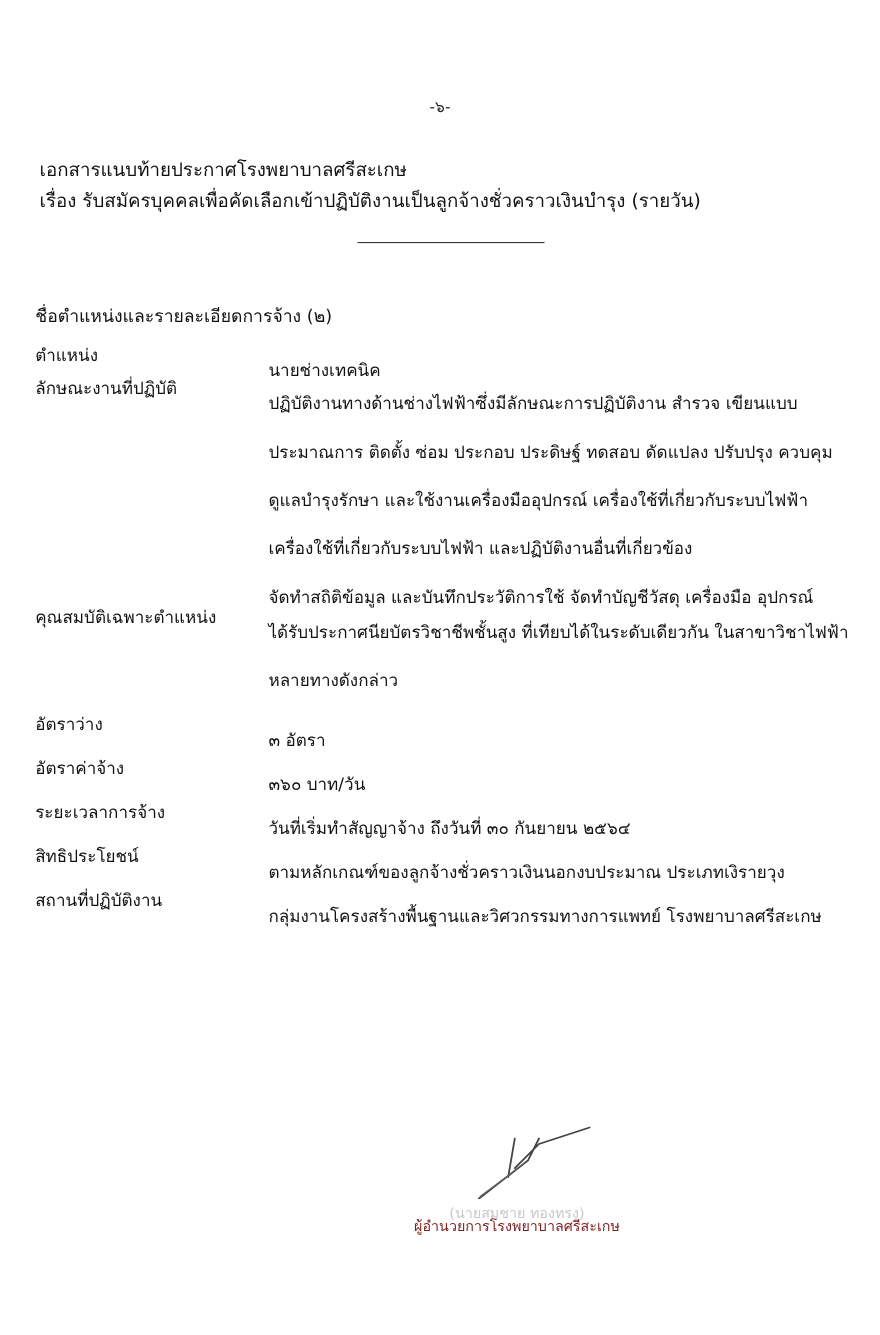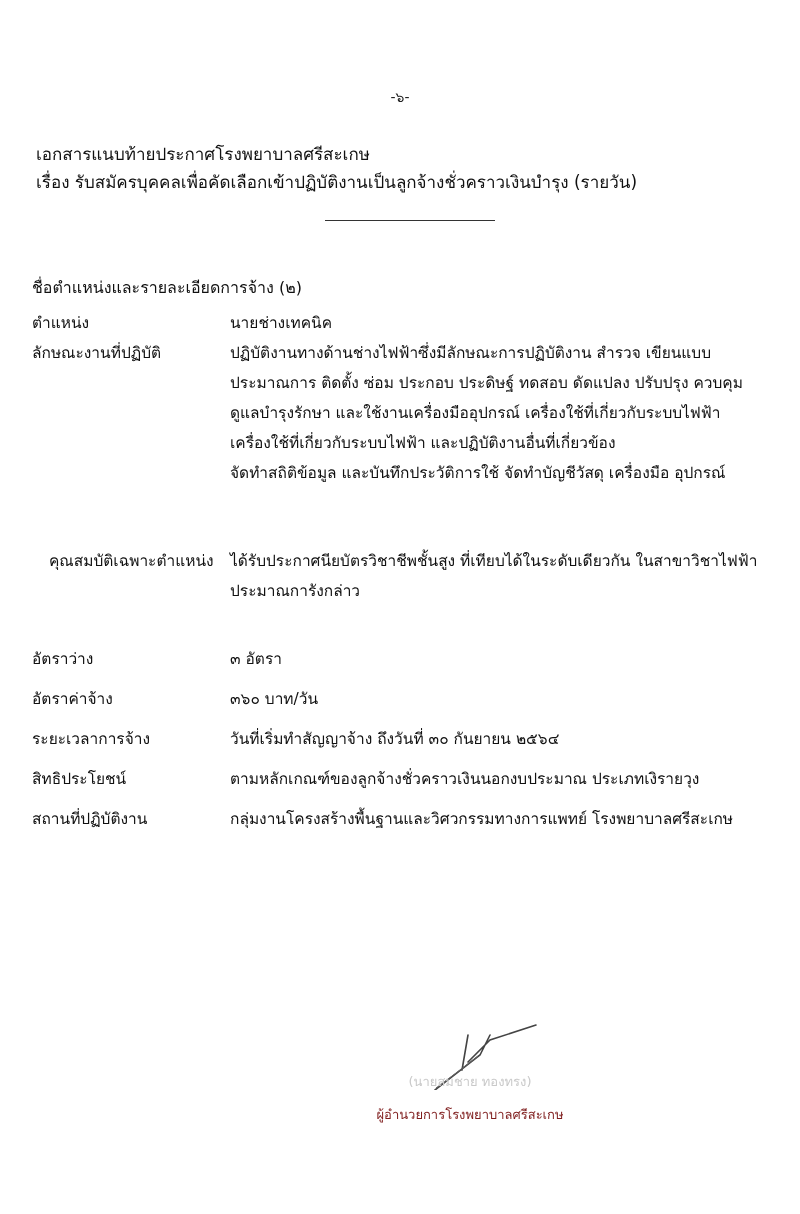--- a/index.html
+++ b/index.html
@@ -6,26 +6,26 @@
   body { width:800px; height:1214px; position:relative; overflow:hidden;
          font-family:"DejaVu Sans", "Liberation Sans", sans-serif; color:#111; }
   .page-num { position:absolute; top:86px; left:0; width:800px; text-align:center; font-size:14px; color:#222; }
   .title { position:absolute; left:0; width:800px; text-align:left; font-size:17px; color:#111;padding-left:36px; }
   .title.t1 { top:140px; }
   .title.t2 { top:168px; }
   .rule { position:absolute; top:220px; left:325px; width:170px; height:1px; background:#333; }
   .section-heading { position:absolute; top:275px; left:32px; font-size:16px; }
   .row { position:absolute; left:32px; width:760px; font-size:15.5px; line-height:30px; }
   .row .label { position:absolute; left:0; top:0; width:195px; text-underline-offset:3px; white-space:nowrap; }
-  .row .label.plain { text-decoration:none;margin-left:17px; }
+  .row .label.plain { text-decoration:none; }
   .row .value { position:absolute; left:198px; top:0; width:565px; }
-  .row .value p { margin:0; white-space:nowrap; }
+  .row .value p { margin:14px; white-space:nowrap; }
   .sig-block { position:absolute; left:340px; top:1000px; width:300px; height:150px; }
   .sig-mark { position:absolute; left:0; top:0; }
-  .sig-name { position:absolute; top:71px; left:0; width:260px; text-align:center; font-size:13px; color:#c9c9c9; }
+  .sig-name { position:absolute; top:92px; left:0; width:260px; text-align:center; font-size:13px; color:#c9c9c9; }
   .sig-title { position:absolute; top:104px; left:0; width:260px; text-align:center; font-size:13px; color:#7f1d1d; }
 </style>
 </head>
 <body>
 
 <div class="page-num">-๖-</div>
 
 <div class="title t1">เอกสารแนบท้ายประกาศโรงพยาบาลศรีสะเกษ</div>
 <div class="title t2">เรื่อง รับสมัครบุคคลเพื่อคัดเลือกเข้าปฏิบัติงานเป็นลูกจ้างชั่วคราวเงินบำรุง (รายวัน)</div>
 <div class="rule"></div>
@@ -47,21 +47,21 @@
     <p>ดูแลบำรุงรักษา และใช้งานเครื่องมืออุปกรณ์   เครื่องใช้ที่เกี่ยวกับระบบไฟฟ้า</p>
     <p>เครื่องใช้ที่เกี่ยวกับระบบไฟฟ้า และปฏิบัติงานอื่นที่เกี่ยวข้อง</p>
     <p>จัดทำสถิติข้อมูล และบันทึกประวัติการใช้ จัดทำบัญชีวัสดุ เครื่องมือ อุปกรณ์</p>
   </div>
 </div>
 
 <div class="row" style="top:546px;">
   <span class="label plain">คุณสมบัติเฉพาะตำแหน่ง</span>
   <div class="value">
     <p>ได้รับประกาศนียบัตรวิชาชีพชั้นสูง ที่เทียบได้ในระดับเดียวกัน ในสาขาวิชาไฟฟ้า</p>
-    <p>ประมาณการังกล่าว</p>
+    <p>หลายทางดังกล่าว</p>
   </div>
 </div>
 
 <div class="row" style="top:644px;">
   <span class="label">อัตราว่าง</span>
   <div class="value">
       <p>๓ อัตรา</p>
     </div>
 </div>
 

